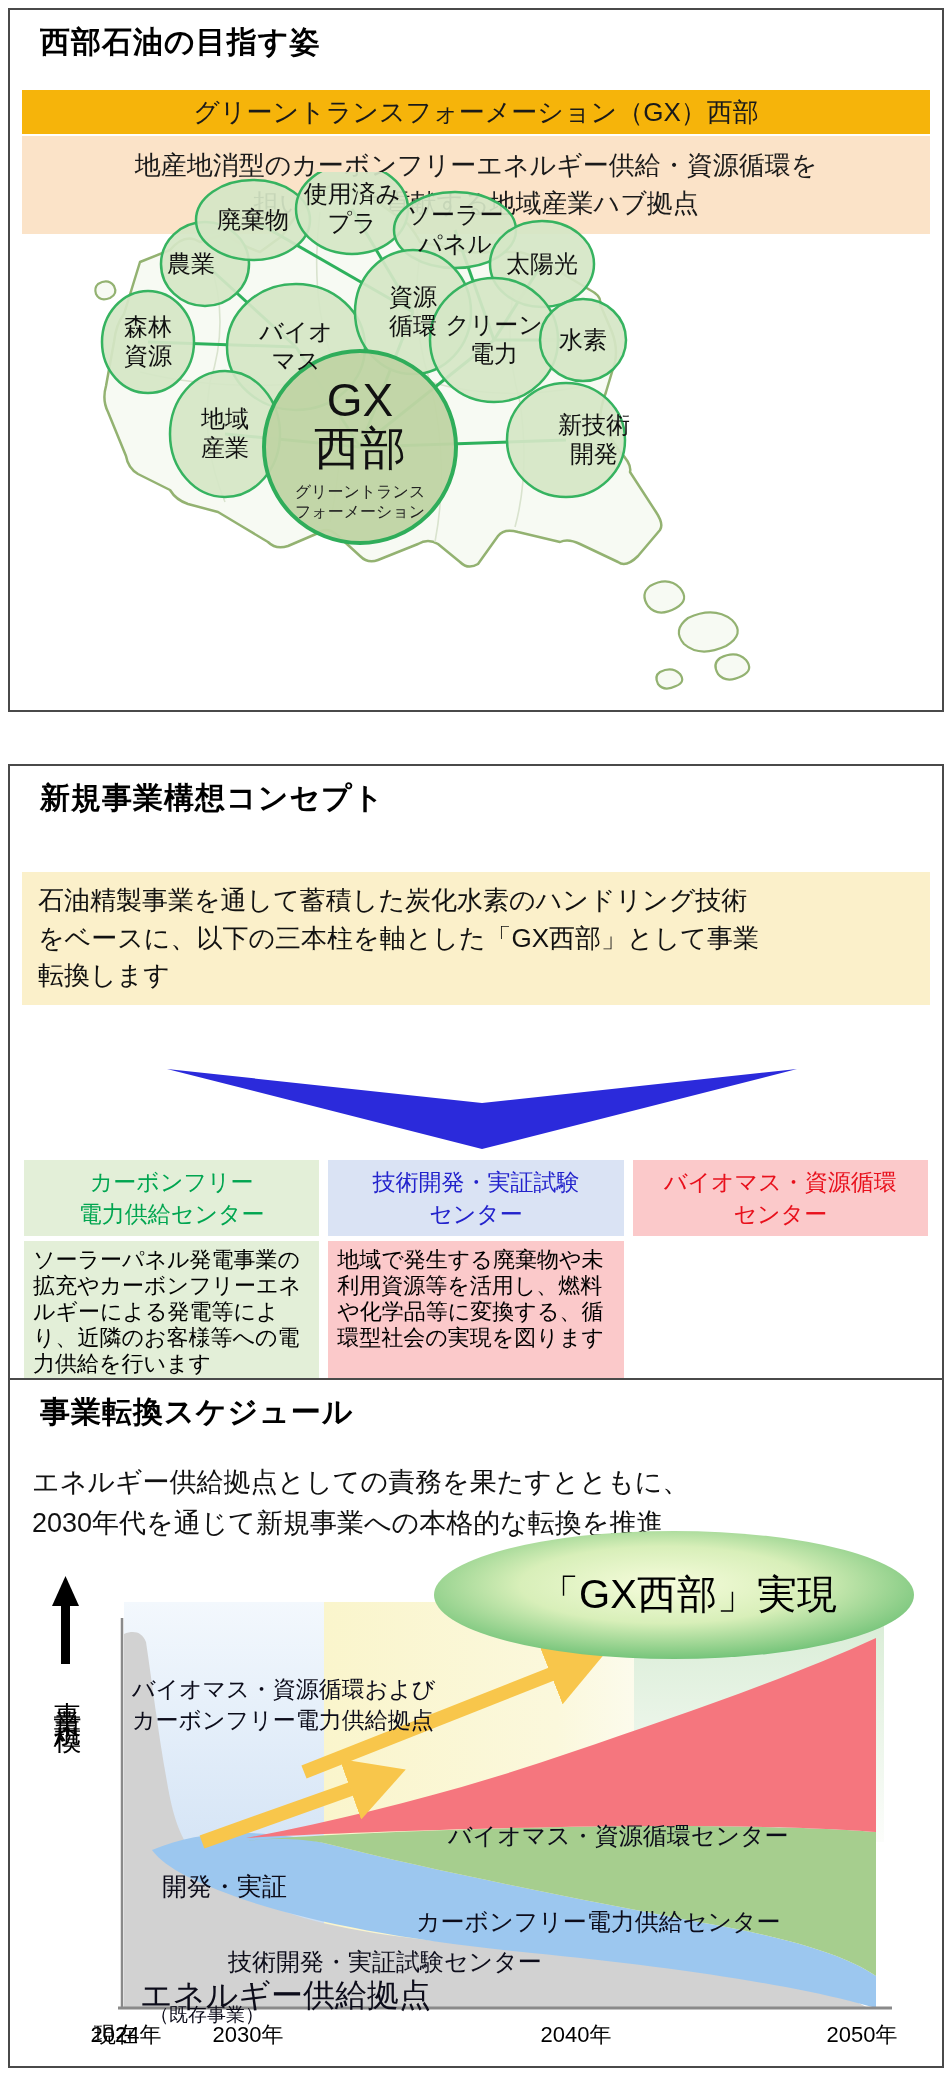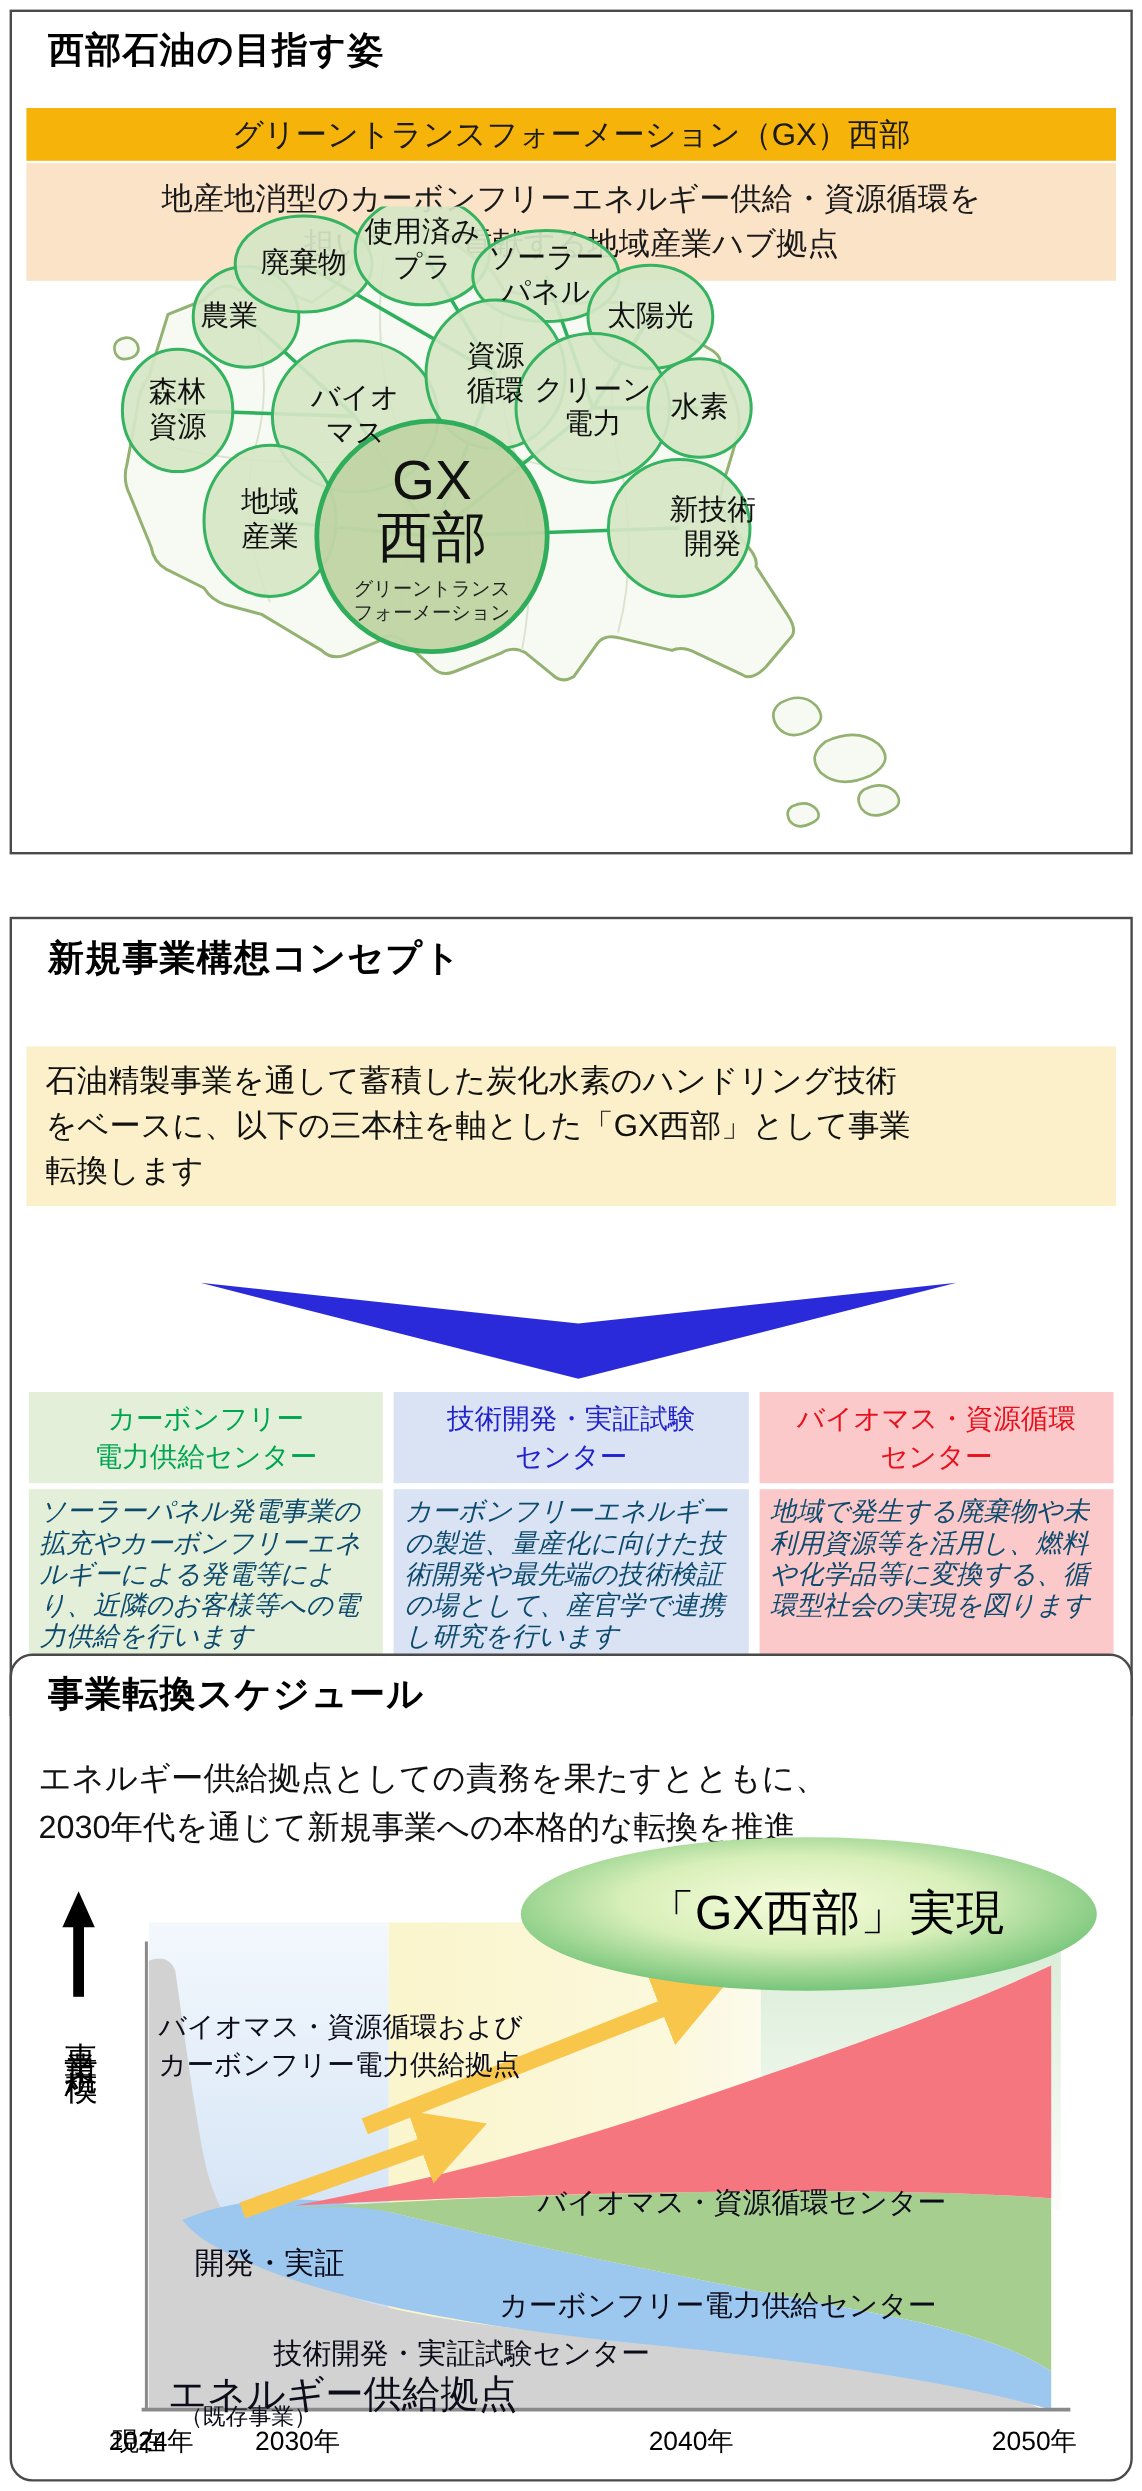--- a/index.html
+++ b/index.html
@@ -23,21 +23,21 @@
             font-size:46px;line-height:1.05;color:#111;white-space:pre-line;}
   .gx-sub{position:absolute;transform:translate(-50%,-50%);text-align:center;
           font-size:16px;line-height:1.25;color:#222;white-space:pre-line;}
   
   .lead-box{position:absolute;left:12px;right:12px;top:106px;min-height:128px;background:#FBF0CA;
             padding:10px 16px;font-size:26px;line-height:1.45;color:#111;}
   .arrow-svg{position:absolute;left:0;top:0;}
   .cols{position:absolute;left:14px;right:14px;top:394px;display:grid;
         grid-template-columns:1fr 1fr 1fr;column-gap:9px;row-gap:5px;}
   .col-head{padding:6px 4px;text-align:center;font-size:23px;line-height:1.4;white-space:pre-line;}
-  .col-body{padding:6px 9px;font-size:22px;line-height:1.18;min-height:150px;color:#0c4a6e;font-style:italic;}
+  .col-body{padding:6px 9px;font-size:22px;line-height:1.18;min-height:150px;color:#000000;}
   .c1{background:#E3EFD8;} .c2{background:#DAE3F4;} .c3{background:#FBC9CA;}
   .h1{color:#00A550;} .h2{color:#2222CC;} .h3{color:#E8101C;}
   
   .lead3{position:absolute;left:22px;top:82px;font-size:27px;line-height:1.5;color:#111;white-space:pre-line;}
   .chart-wrap{position:absolute;left:0;top:0;width:936px;height:688px;}
   .chart-label{position:absolute;font-size:23px;line-height:1.35;color:#0c0c1a;white-space:pre-line;margin-top:28px;}
   .goal-label{position:absolute;transform:translate(-50%,-50%);font-size:40px;font-weight:400;color:#000;white-space:nowrap;}
   .ylabel-vert{position:absolute;writing-mode:vertical-rl;font-size:28px;letter-spacing:8px;color:#000;}
   .xtick{position:absolute;transform:translateX(-50%);font-size:22px;color:#000;white-space:nowrap;}
 </style>
@@ -144,26 +144,25 @@
     </svg>
 
     <div class="cols">
       <div class="col-head c1 h1">カーボンフリー
 電力供給センター</div>
       <div class="col-head c2 h2">技術開発・実証試験
 センター</div>
       <div class="col-head c3 h3">バイオマス・資源循環
 センター</div>
       <div class="col-body c1">ソーラーパネル発電事業の拡充やカーボンフリーエネルギーによる発電等により、近隣のお客様等への電力供給を行います</div>
-      <div class="col-body c2">カーボンフリーエネルギーの製造、量産化に向けた技術開発や最先端の技術検証の場として、産官学で連携し研究を行います</div>
       <div class="col-body c3">地域で発生する廃棄物や未利用資源等を活用し、燃料や化学品等に変換する、循環型社会の実現を図ります</div>
     </div>
   </div>
 
-  <div class="panel" style="top:1378px;height:690px;border-radius:19px;">
+  <div class="panel" style="top:1378px;height:690px;">
     <div class="ptitle">事業転換スケジュール</div>
     <div class="lead3">エネルギー供給拠点としての責務を果たすとともに、
 2030年代を通じて新規事業への本格的な転換を推進</div>
 
     <div class="chart-wrap">
       <svg width="936" height="688" viewBox="0 0 936 688">
         <defs>
           <linearGradient id="gBlueBand" x1="0" y1="0" x2="0" y2="1">
             <stop offset="0" stop-color="#F3F8FD"></stop>
               <stop offset="1" stop-color="#C2D8F1"></stop>

